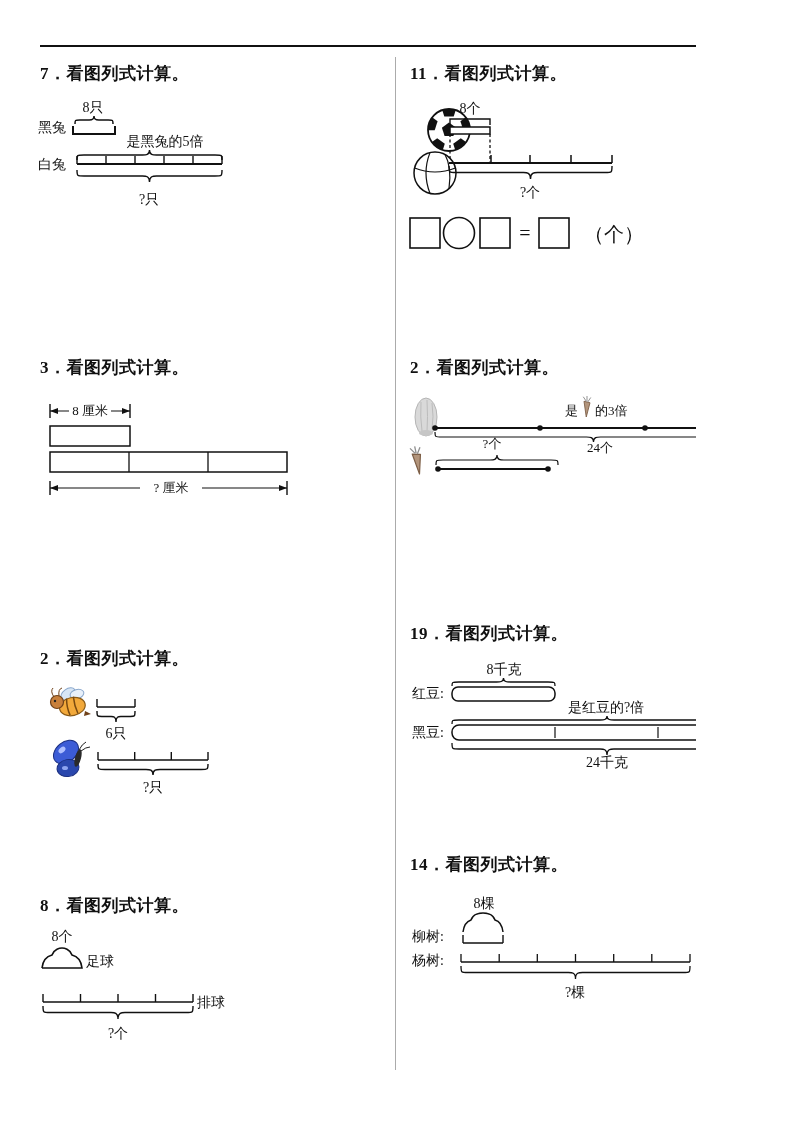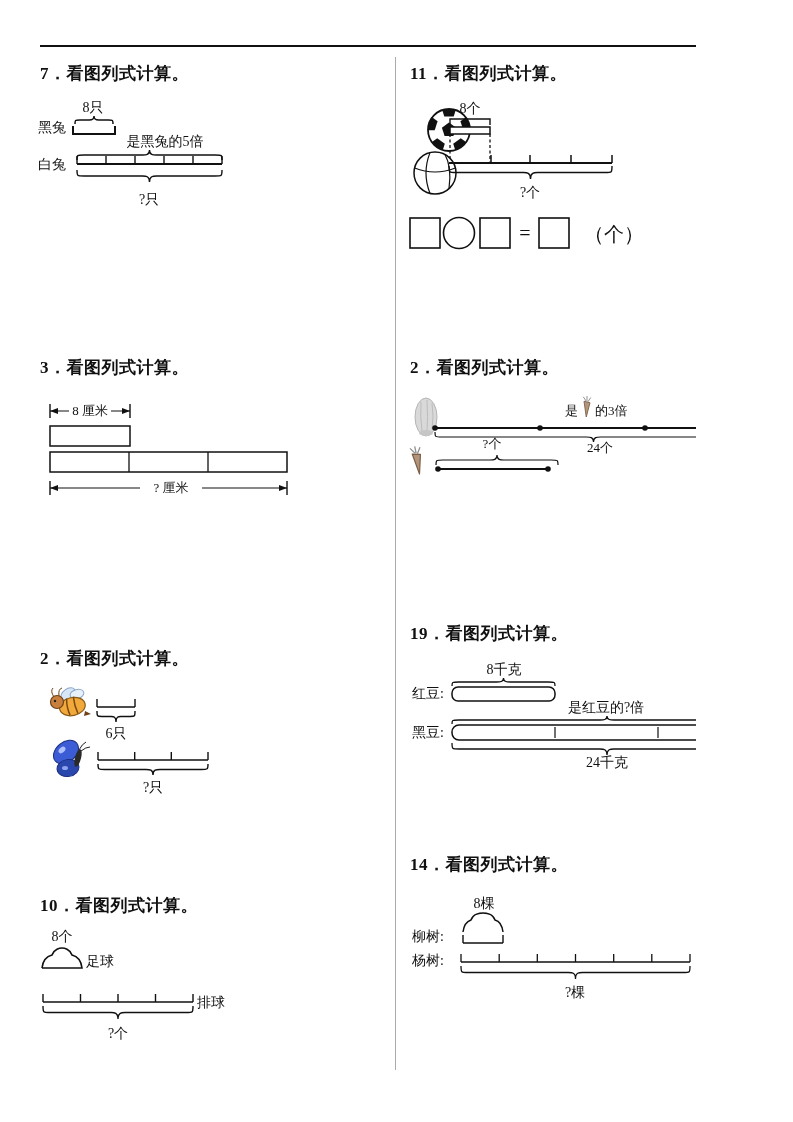--- a/index.html
+++ b/index.html
@@ -83,21 +83,21 @@
         <path d="M7,-10 Q10,-16 14,-18 M9,-9 Q14,-13 18,-13" stroke="#222" stroke-width="1" fill="none"></path>
       </g>
       <path class="ln" stroke-width="1.6" d="M58,82 L168,82"></path>
       <path class="ln" stroke-width="1.4" d="M58,74 L58,82 M94.7,74 L94.7,82 M131.3,74 L131.3,82 M168,74 L168,82"></path>
       <path class="ln" stroke-width="1.4" d="M58,86 C58,91.5 58,91.5 65,91.5 L106,91.5 C109.5,91.5 113,91.5 113,97 C113,91.5 116.5,91.5 120,91.5 L161,91.5 C168,91.5 168,91.5 168,86"></path>
       <text class="t14" x="113" y="114" text-anchor="middle">?只</text>
     </svg>
   </div>
 
   <div>
-    <div class="ptitle" style="left:40px;top:894px">10．看图列式计算。</div>
+    <div class="ptitle" style="left:40px;top:894px">8．看图列式计算。</div>
     <svg class="diag" style="left:40px;top:923px" width="215" height="120">
       <text class="t14" x="22" y="18" text-anchor="middle">8个</text>
       <path class="ln" stroke-width="1.6" d="M2,45 C3,36 8,33 12,32 C14,26 20,25 22,25 C24,25 30,26 32,32 C36,33 41,36 42,45 L2,45"></path>
       <text class="t14" x="46" y="43">足球</text>
       <path class="ln" stroke-width="1.6" d="M3,79 L153,79"></path>
       <path class="ln" stroke-width="1.4" d="M3,71 L3,79 M40.5,71 L40.5,79 M78,71 L78,79 M115.5,71 L115.5,79 M153,71 L153,79"></path>
       <text class="t14" x="157" y="84">排球</text>
       <path class="ln" stroke-width="1.4" d="M3,83 C3,89.5 3,89.5 10,89.5 L71,89.5 C74.5,89.5 78,89.5 78,96 C78,89.5 81.5,89.5 85,89.5 L146,89.5 C153,89.5 153,89.5 153,83"></path>
       <text class="t14" x="78" y="115" text-anchor="middle">?个</text>
     </svg>

